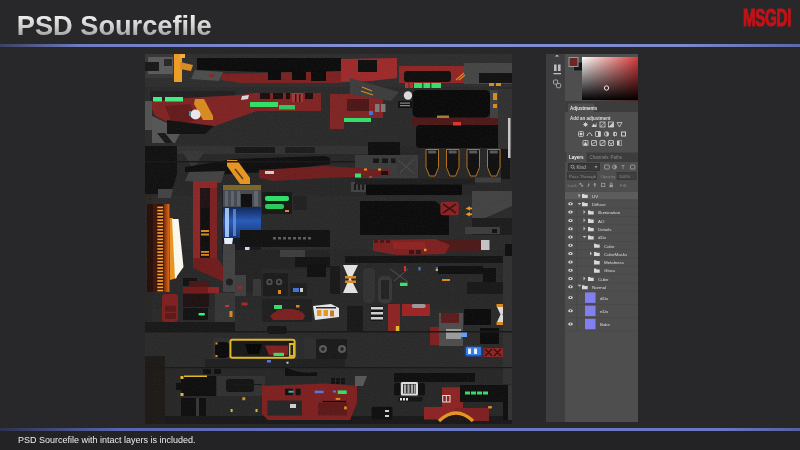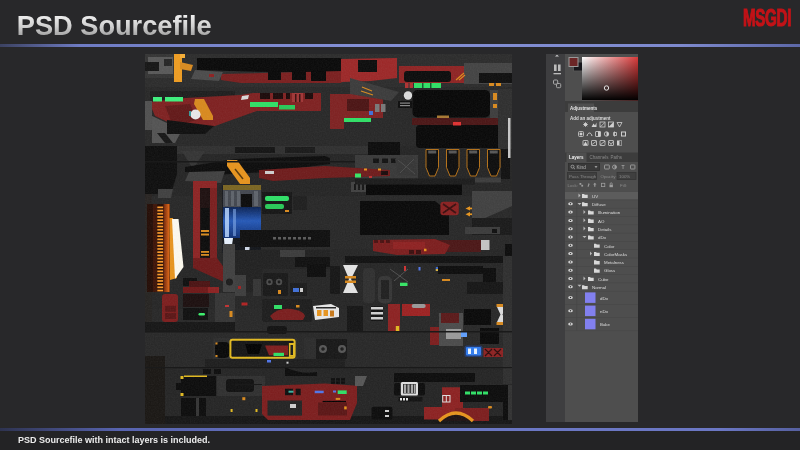--- a/index.html
+++ b/index.html
@@ -24,21 +24,21 @@
 
 <svg class="abs" style="left:720px;top:0px" width="80" height="35" viewBox="0 0 80 35">
  <text x="23" y="25.5" font-family="Liberation Sans" font-weight="bold" font-size="21" fill="#c21217" stroke="#c21217" stroke-width="1" paint-order="stroke" transform="translate(23,25.5) scale(0.725,1.18) translate(-23,-25.5)" letter-spacing="-0.5">MSGDI</text>
 </svg>
 
 <div class="abs" style="left:0px;top:43px;width:800px;height:2.8px;background:linear-gradient(90deg,#3c4261,#6f7cc4 10%,#8490d6 45%,#7e8ace 85%,#5d68a8);"></div>
 
 <div class="abs" style="left:0px;top:427px;width:800px;height:2.7px;background:linear-gradient(90deg,#2e3350,#5864b0 15%,#6b77c4 50%,#6b77c4 90%,#5660a0);"></div>
 <div class="abs" style="left:0px;top:430px;width:800px;height:20px;background:#232325;"></div>
 
-<div class="abs" style="left:18px;top:434px;font-size:9px;font-weight:bold;color:#ececec;">PSD Sourcefile with intact layers is included.</div>
+<div class="abs" style="left:18px;top:434px;font-size:9px;font-weight:normal;color:#ececec;">PSD Sourcefile with intact layers is included.</div>
 
 <svg class="abs" style="left:145px;top:53px" width="367" height="370" viewBox="0 0 367 370">
  <defs>
   <linearGradient id="redfield" x1="0" y1="0" x2="1" y2="0">
    <stop offset="0" stop-color="#ffffff"></stop>
           <stop offset="1" stop-color="#d93a3a"></stop>
   </linearGradient>
   <linearGradient id="blueglow" x1="0" y1="0" x2="0" y2="1">
    <stop offset="0" stop-color="#0a2254"></stop>
           <stop offset="0.45" stop-color="#2458b8"></stop>

